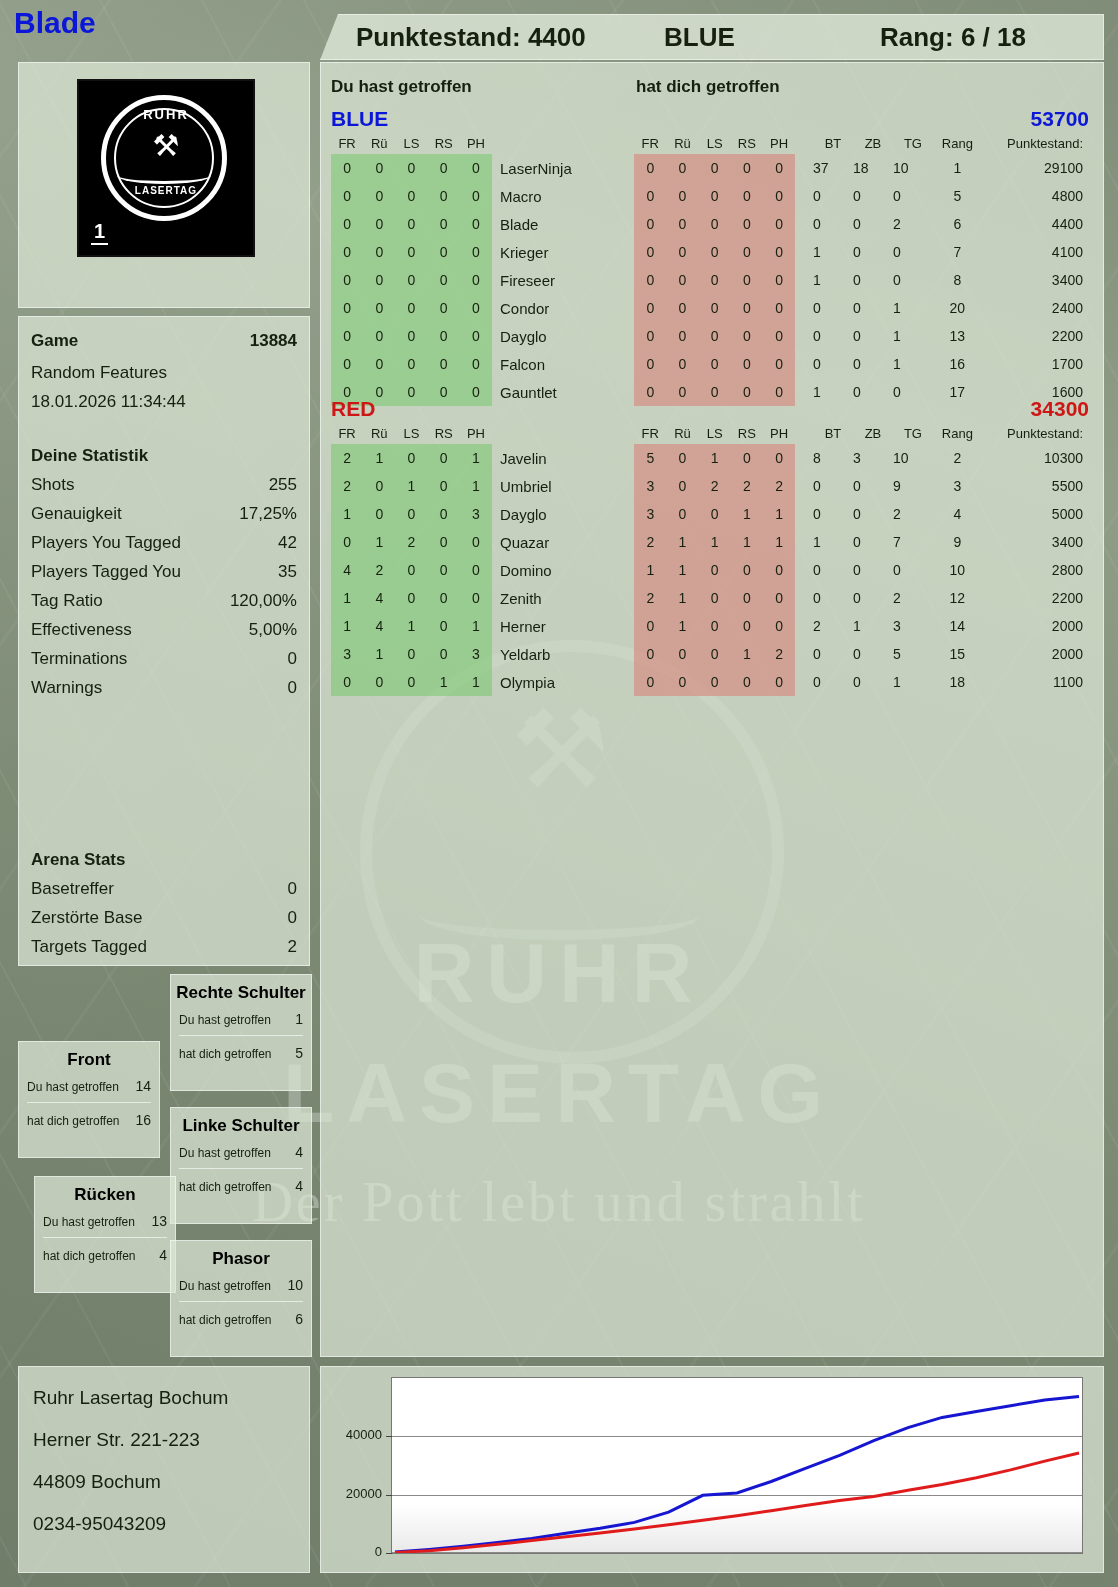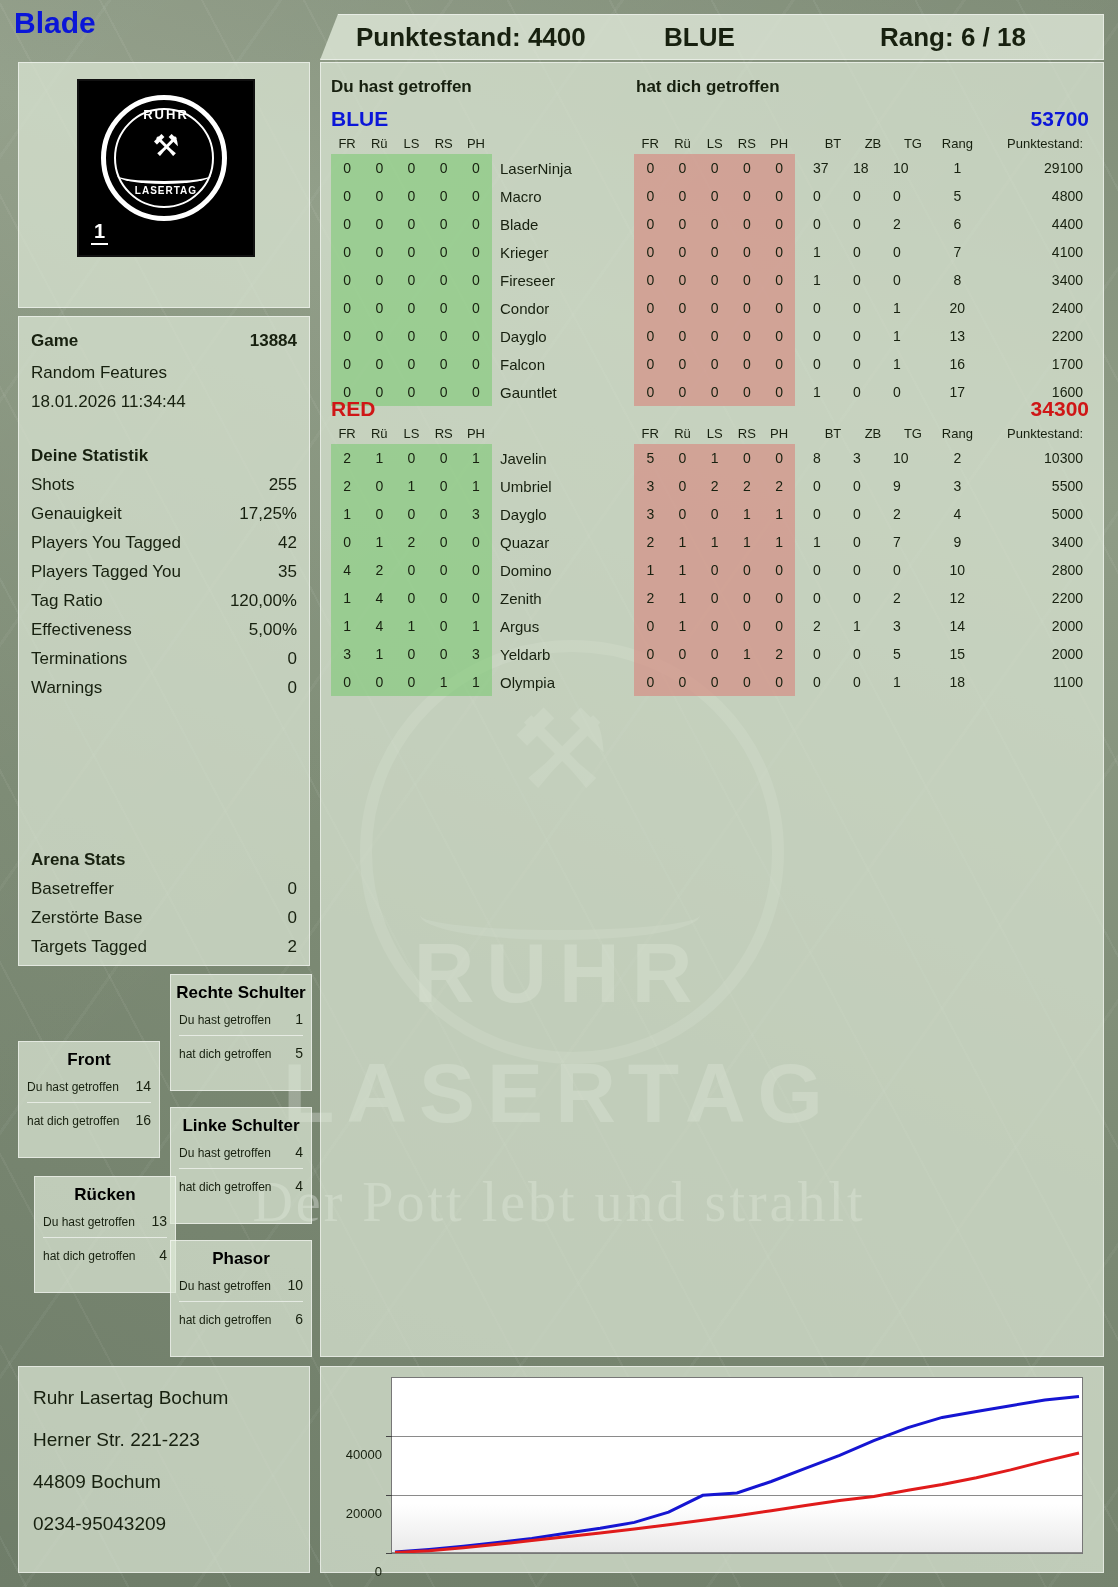--- a/index.html
+++ b/index.html
@@ -135,21 +135,21 @@
   .cell-red{background:rgba(214,140,131,0.68);}
 
   
   #chart{left:320px;top:1366px;width:782px;height:205px;}
   #chart-area{
     position:absolute;left:70px;top:10px;width:690px;height:175px;
     background:linear-gradient(to bottom,#ffffff 0%,#ffffff 72%,#e9e9e9 100%);
     border:1px solid #777;
   }
   .gridline{position:absolute;left:0;width:100%;height:1px;background:#8a8a8a;}
-  .ylab{position:absolute;right:0;font-size:13px;color:#17200f;text-align:right;width:62px;margin-top:20px;}
+  .ylab{position:absolute;right:0;font-size:13px;color:#17200f;text-align:right;width:62px;}
   .ytick{position:absolute;width:6px;height:1px;background:#444;left:-6px;}
   svg.series{position:absolute;left:0;top:0;}
 </style>
 </head>
 <body>
 
 <div id="bg"></div>
 <div id="wm-circle"></div>
 <div id="wm-hammer">⚒</div>
 <div id="wm-wave"></div>
@@ -629,21 +629,21 @@
             <td class="c-mid">2</td>
             <td class="c-rank">12</td>
             <td class="c-pts">2200</td>
           </tr>
           <tr>
             <td class="c-mini cell-green">1</td>
             <td class="c-mini cell-green">4</td>
             <td class="c-mini cell-green">1</td>
             <td class="c-mini cell-green">0</td>
             <td class="c-mini cell-green">1</td>
-            <td class="c-name">Argus</td>
+            <td class="c-name">Herner</td>
             <td class="c-mini cell-red">0</td>
             <td class="c-mini cell-red">1</td>
             <td class="c-mini cell-red">0</td>
             <td class="c-mini cell-red">0</td>
             <td class="c-mini cell-red">0</td>
             <td></td>
             <td class="c-mid">2</td>
             <td class="c-mid">1</td>
             <td class="c-mid">3</td>
             <td class="c-rank">14</td>

